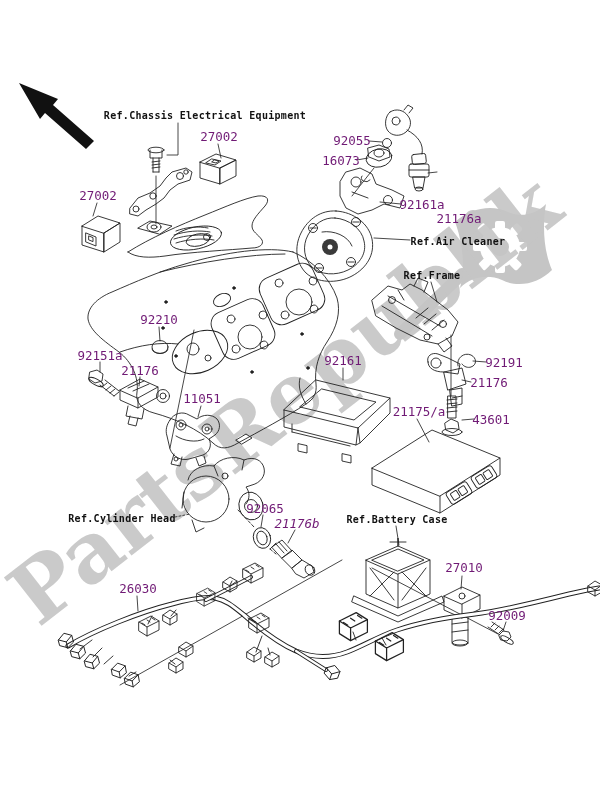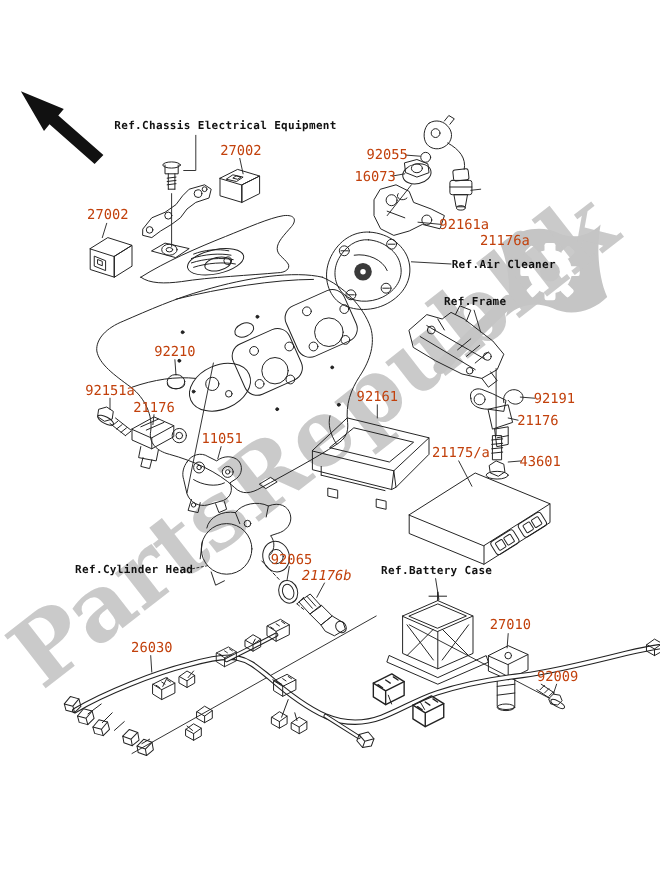--- a/index.html
+++ b/index.html
@@ -1,20 +1,20 @@
 <!DOCTYPE html>
 <html><head>
 <meta charset="utf-8">
 <style>
   html,body{margin:0;padding:0;background:#fff;}
   #stage{position:relative;width:600px;height:793px;background:#fff;overflow:hidden;
          font-family:"DejaVu Sans Mono",monospace;}
   #stage svg{position:absolute;left:0;top:0;}
   .part-label{position:absolute;transform:translate(-50%,-50%);
-              font:12.5px "DejaVu Sans Mono",monospace;color:#c2410c;white-space:nowrap;}
+              font:12.5px "DejaVu Sans Mono",monospace;color:#701a75;white-space:nowrap;}
   .ref-label{position:absolute;transform:translate(-50%,-50%);
              font:bold 10px "DejaVu Sans Mono",monospace;color:#111;
              letter-spacing:.3px;white-space:nowrap;}
 </style>
 </head>
 <body>
 
 <div id="stage">
 
   <svg width="600" height="793" viewBox="0 0 600 793">

